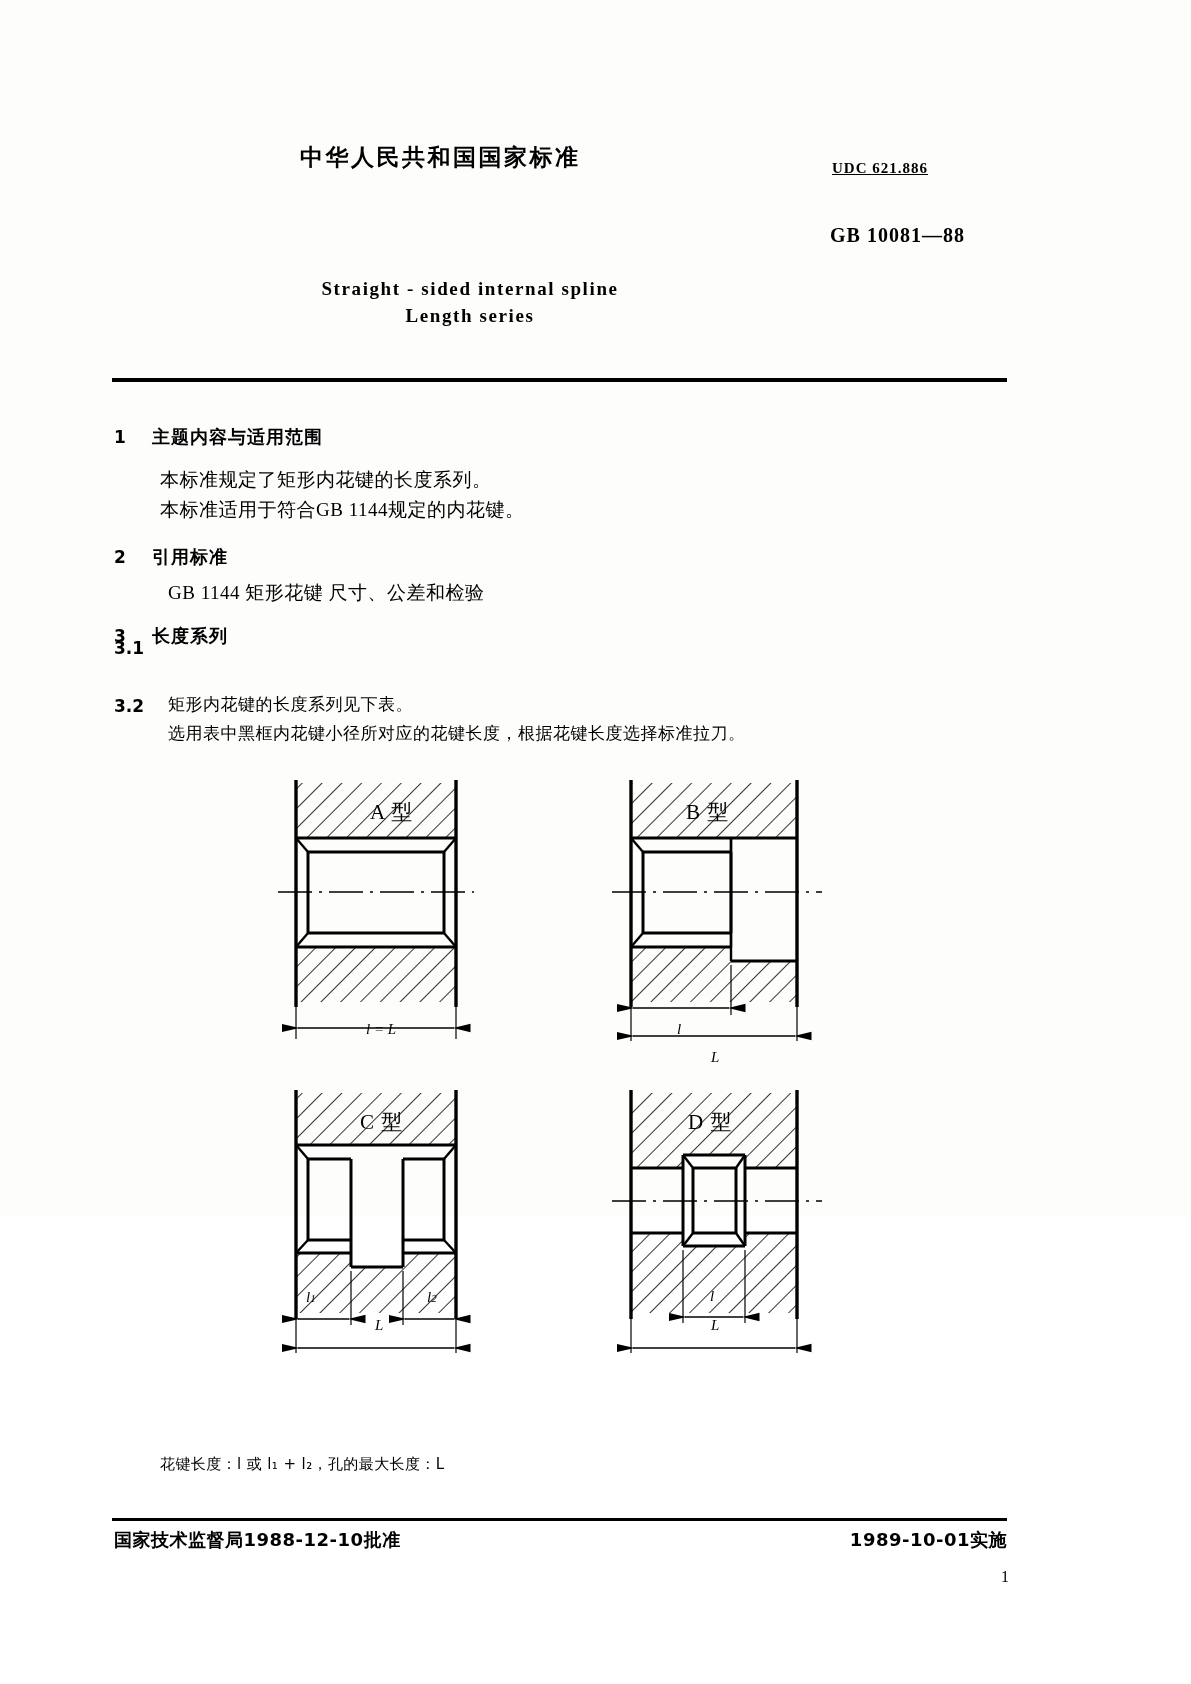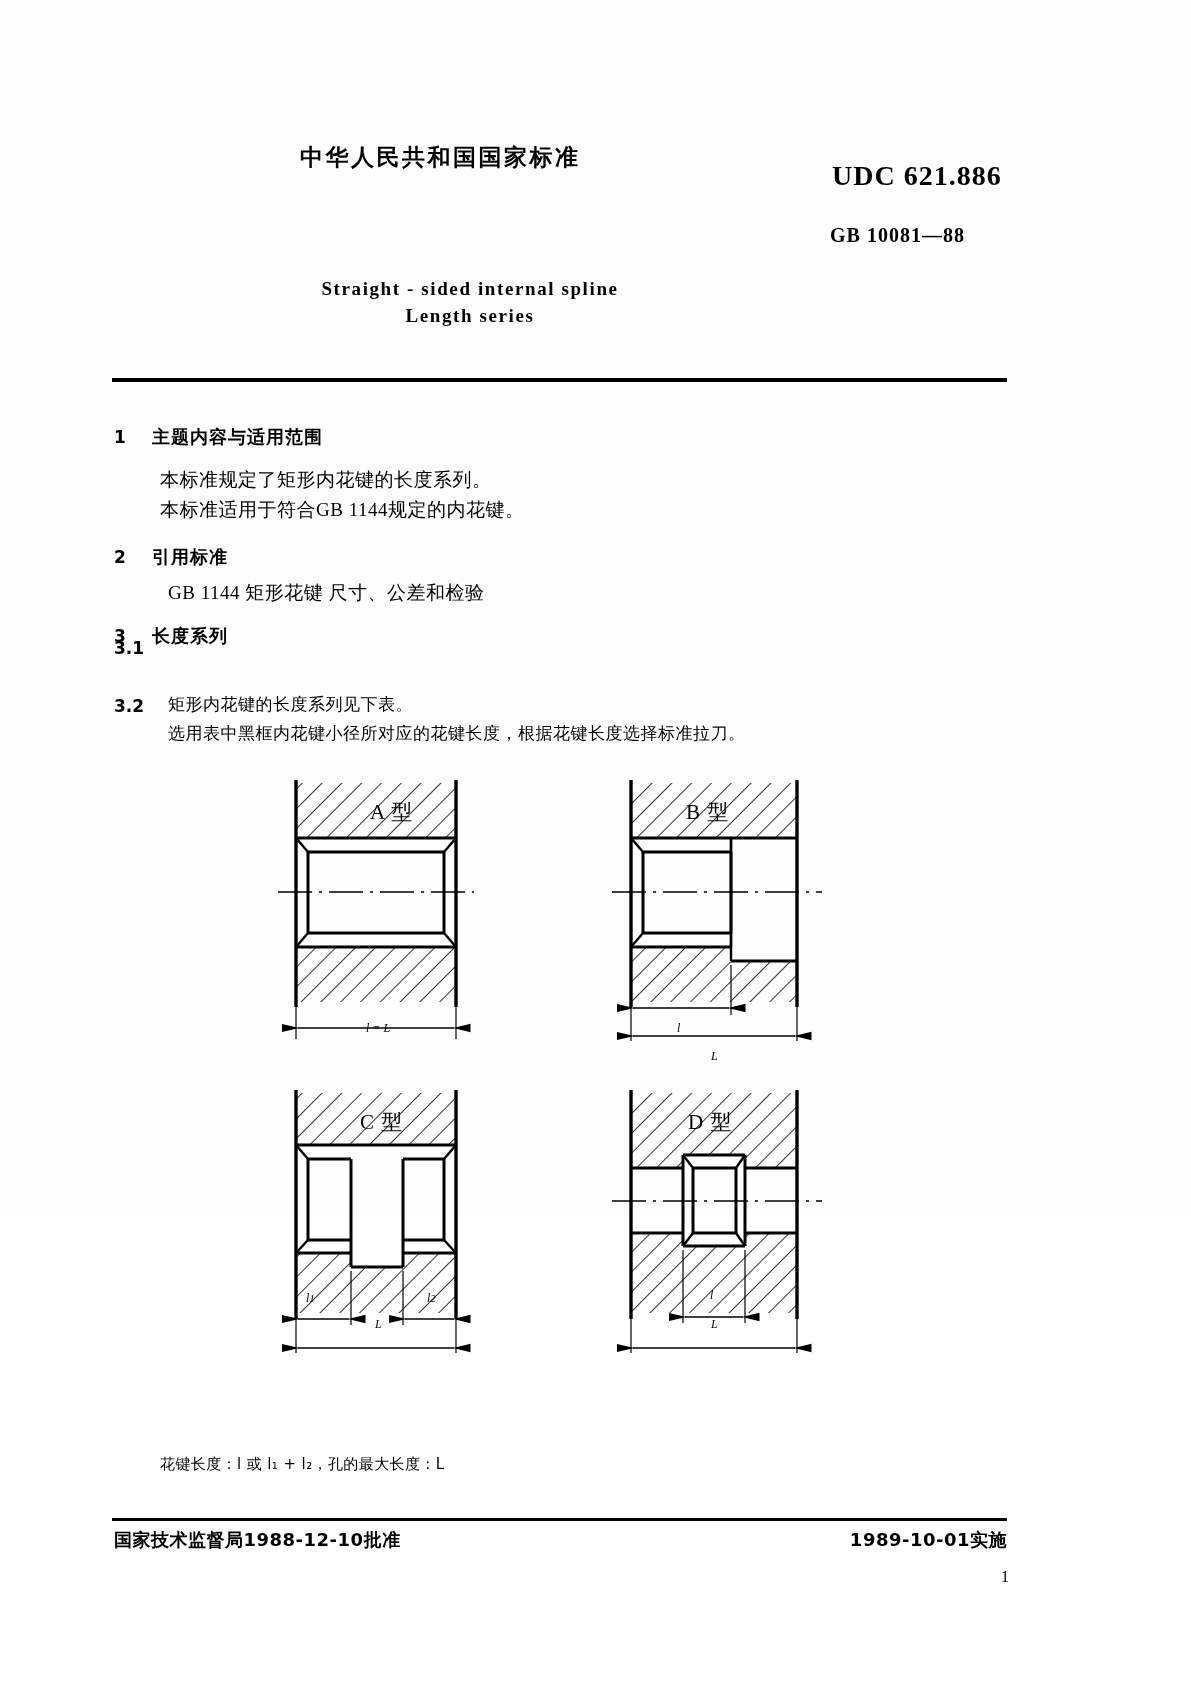--- a/index.html
+++ b/index.html
@@ -34,24 +34,25 @@
     font-size: 23px;
     font-weight: 700;
     letter-spacing: 2.5px;
     white-space: nowrap;
   }
   .hdr-udc {
     position: absolute;
     left: 832px;
     top: 160px;
     font-family: "Liberation Serif", serif;
-    font-size: 28px;
+    font-size: 15px;
     font-weight: 700;
     letter-spacing: 1px;
     white-space: nowrap;
+    text-decoration: underline;
   }
   .hdr-title-cn {
     position: absolute;
     left: 296px;
     top: 213px;
     font-family: "DejaVu Sans", sans-serif;
     font-size: 31px;
     font-weight: 700;
     letter-spacing: 2px;
     white-space: nowrap;
@@ -183,21 +184,21 @@
     right: 182px;
     top: 1568px;
     font-family: "Liberation Serif", serif;
     font-size: 16px;
     white-space: nowrap;
   }
 
   .dim-label {
     font-family: "Liberation Serif", serif;
     font-style: italic;
-    font-size: 12px;
+    font-size: 15px;
   }
   .dim-sub {
     font-size: 11px;
     font-style: italic;
   }
 </style>
 </head>
 <body>
 
 <div class="page">

